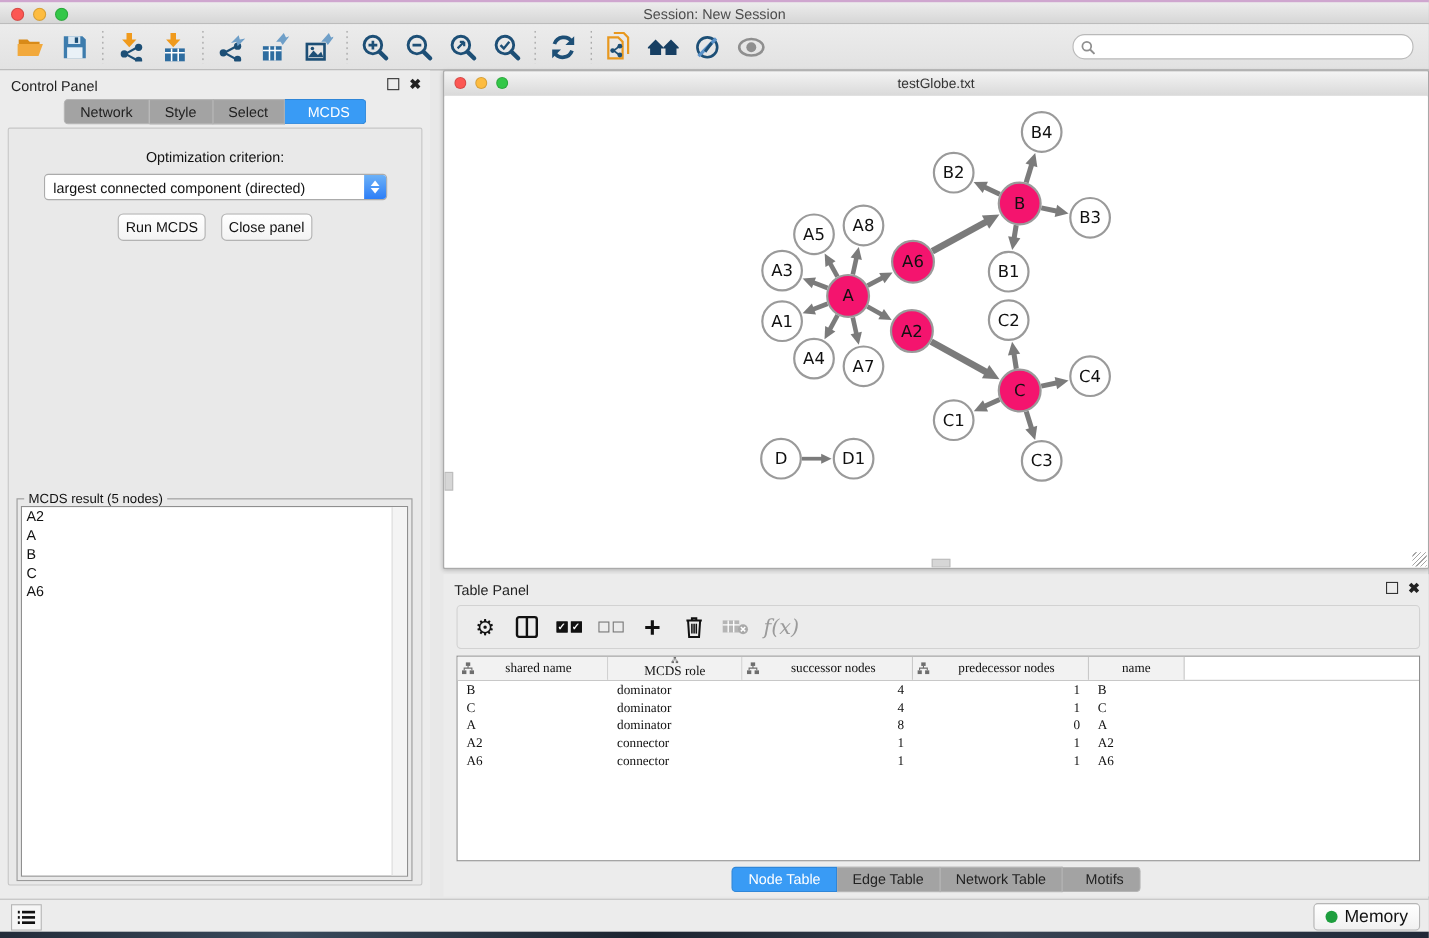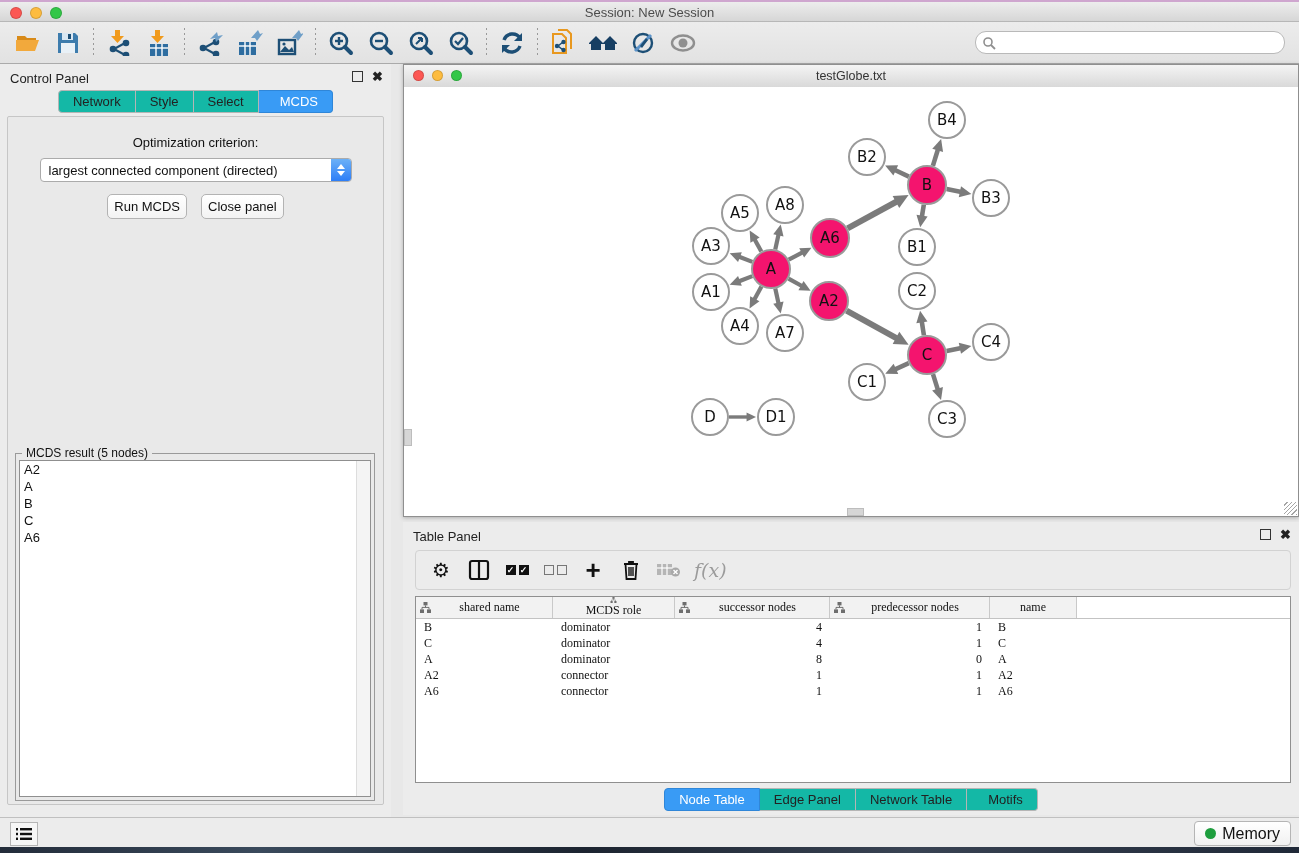--- a/index.html
+++ b/index.html
@@ -28,21 +28,21 @@
     font-family:"Liberation Sans",sans-serif;}
   
   .control-panel{position:absolute;left:0;top:64px;width:391px;height:753px;background:#ececec;}
   .panel-head{position:relative;height:26px;}
   .panel-head .ptitle{position:absolute;left:10px;top:7px;font-size:13px;color:#222;}
   .panel-head .picons{position:absolute;right:8px;top:7px;display:flex;gap:9px;align-items:center;}
   .float-ic{width:9px;height:9px;border:1.5px solid #333;display:inline-block;}
   .close-ic{font-size:13px;font-weight:bold;color:#222;line-height:11px;}
   
   .segbar{display:flex;justify-content:center;}
-  .seg{background:#14b8a6;border:1px solid #b5b5b5;border-left:none;font-size:13px;color:#222;
+  .seg{background:#a3a3a3;border:1px solid #b5b5b5;border-left:none;font-size:13px;color:#222;
     padding:3px 14px;cursor:default;}
   .seg:first-child{border-left:1px solid #b5b5b5;border-radius:4px 0 0 4px;}
   .seg:last-child{border-radius:0 4px 4px 0;padding-left:21px;}
   .seg.sel{background:#399bf5;border-color:#2f86d8;color:#fff;}
   .cp-body{position:absolute;left:7px;right:7px;top:52px;bottom:12px;background:#e9e9e9;
     border:1px solid #c6c6c6;border-radius:2px;}
   .opt-label{text-align:center;font-size:13px;color:#111;margin-top:18px;}
   .dropdown{position:relative;margin:8px auto 0;width:312px;height:24px;background:#fff;
     border:1px solid #ababab;border-radius:4px;box-sizing:border-box;display:flex;align-items:center;}
   .dropdown .dval{flex:1;font-size:13px;color:#111;padding-left:8px;white-space:nowrap;}
@@ -558,21 +558,21 @@
             <div class="tcell" style="width: 137px; text-align: left;">A6</div>
             <div class="tcell" style="width: 122px; text-align: left;">connector</div>
             <div class="tcell" style="width: 155px; text-align: right;">1</div>
             <div class="tcell" style="width: 160px; text-align: right;">1</div>
             <div class="tcell" style="width: 87px; text-align: left;">A6</div>
           </div>
         </div>
     </div>
     <div class="tp-tabs segbar" id="tp-tabs">
         <div class="seg sel">Node Table</div>
-        <div class="seg">Edge Panel</div>
+        <div class="seg">Edge Table</div>
         <div class="seg">Network Table</div>
         <div class="seg">Motifs</div>
       </div>
   </div>
 
   <div class="statusbar">
     <div class="listbtn">
       <svg class="icon-svg" width="16" height="14" viewBox="0 0 16 14">
           <g fill="#111">
             <rect x="0" y="1" width="2" height="2.4"></rect>

